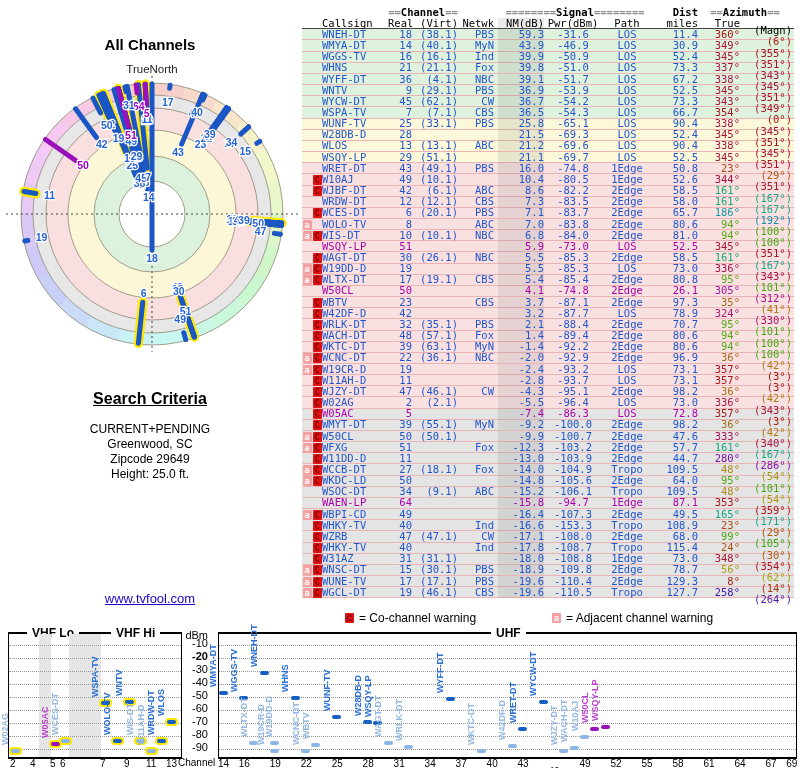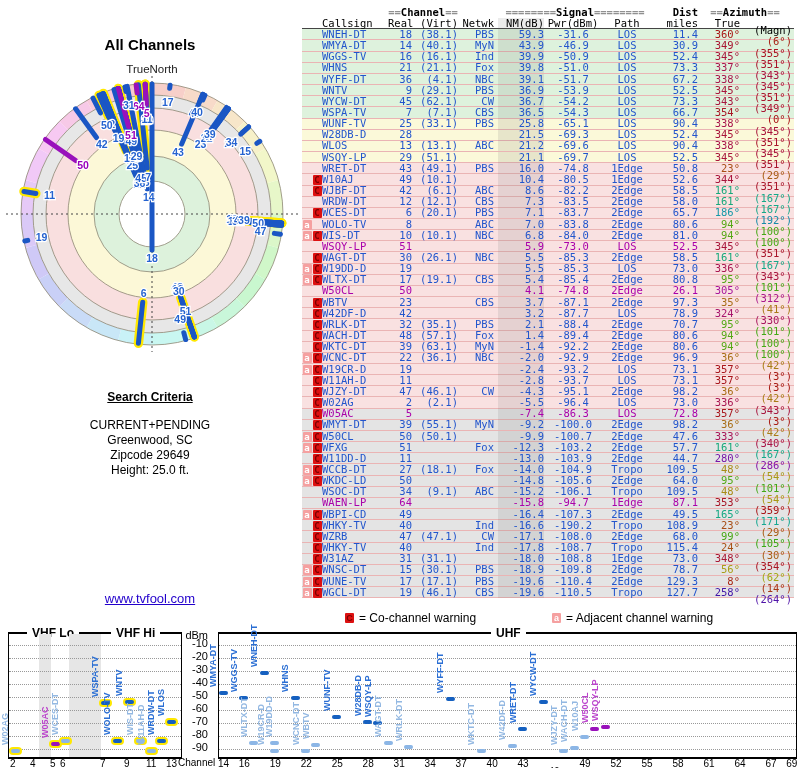--- a/index.html
+++ b/index.html
@@ -3,21 +3,21 @@
 <meta charset="utf-8">
 <style>
   html,body{margin:0;padding:0;background:#fff;}
   .page{position:relative;width:800px;height:768px;overflow:hidden;background:#fff;
         font-family:"Liberation Sans",sans-serif;}
   
   .polar-title{position:absolute;left:30px;top:36px;width:240px;text-align:center;
                font-size:15px;font-weight:bold;color:#000;}
   #polar-svg{position:absolute;left:2px;top:64px;}
   .criteria{position:absolute;left:20px;top:390px;width:260px;text-align:center;font-size:12px;color:#000;}
-  .criteria .head{font-weight:bold;text-decoration:underline;font-size:12px;margin-bottom:14px;}
+  .criteria .head{font-weight:bold;text-decoration:underline;font-size:16px;margin-bottom:14px;}
   .criteria .ln{line-height:15px;}
   .criteria .db{margin-top:28px;line-height:15px;}
   .site-link{position:absolute;left:20px;top:591px;width:260px;text-align:center;font-size:13px;}
   .site-link a{color:#2200cc;text-decoration:underline;cursor:pointer;}
   
   .tvtable{position:absolute;left:302px;top:7px;width:492px;
            font-family:"DejaVu Sans Mono","Liberation Mono",monospace;font-size:10.5px;color:#000;}
   .trow{display:flex;height:11.16px;line-height:11px;align-items:center;box-sizing:border-box;}
   .drow{border-bottom:1px solid #eab4b4;}
   .hrow2{border-bottom:1px solid #444;}
@@ -871,21 +871,21 @@
       <span class="c c-mg" style="color:hsl(171,78%,37%)">(171°)</span>
       </div>
       <div class="trow drow band-e" style="color:#2255cc">
       <span class="c c-wa"></span>
         <span class="c c-wc"><span class="badge badge-c">C</span></span>
       <span class="c c-cs">WHKY-TV</span>
         <span class="c c-re">40</span>
         <span class="c c-vi"></span>
         <span class="c c-nw">Ind</span>
       <span class="c c-nm">-16.6</span>
-        <span class="c c-pw">-190.2</span>
+        <span class="c c-pw">-153.3</span>
         <span class="c c-pa">Tropo</span>
         <span class="c c-di">108.9</span>
       <span class="c c-tr" style="color:hsl(23,78%,37%)">23°</span>
       <span class="c c-mg" style="color:hsl(29,78%,37%)">(29°)</span>
       </div>
       <div class="trow drow band-e" style="color:#2255cc">
       <span class="c c-wa"></span>
         <span class="c c-wc"><span class="badge badge-c">C</span></span>
       <span class="c c-cs">WZRB</span>
         <span class="c c-re">47</span>
@@ -1020,21 +1020,21 @@
         <div class="blabel bl-light" style="left: 137px; top: 101px;">W11AH-D</div>
         <div class="bar tone-dark outlined" style="left: 147.5px; top: 104.55px;"></div>
         <div class="blabel bl-dark" style="left: 147px; top: 90.55px;">WRDW-DT</div>
         <div class="bar tone-dark outlined" style="left: 157.5px; top: 86.48px;"></div>
         <div class="blabel bl-dark" style="left: 157px; top: 72.48px;">WLOS</div>
       </div>
     <div class="gutter" style="left:182px;top:0;height:140px;">
       <div style="position:absolute;top:1px;right:0;font-size:11px;">dBm</div>
       <div id="yticks">
           <div class="ytick" style="top: 9px;">-10</div>
-          <div class="ytick" style="top: 22px;">-20</div>
+          <div class="ytick" style="top: 22px; font-weight: bold;">-20</div>
           <div class="ytick" style="top: 35px;">-30</div>
           <div class="ytick" style="top: 48px;">-40</div>
           <div class="ytick" style="top: 61px;">-50</div>
           <div class="ytick" style="top: 74px;">-60</div>
           <div class="ytick" style="top: 87px;">-70</div>
           <div class="ytick" style="top: 100px;">-80</div>
           <div class="ytick" style="top: 113px;">-90</div>
         </div>
     </div>
     <div style="position:absolute;left:178px;top:129px;font-size:10px;">Channel</div>

